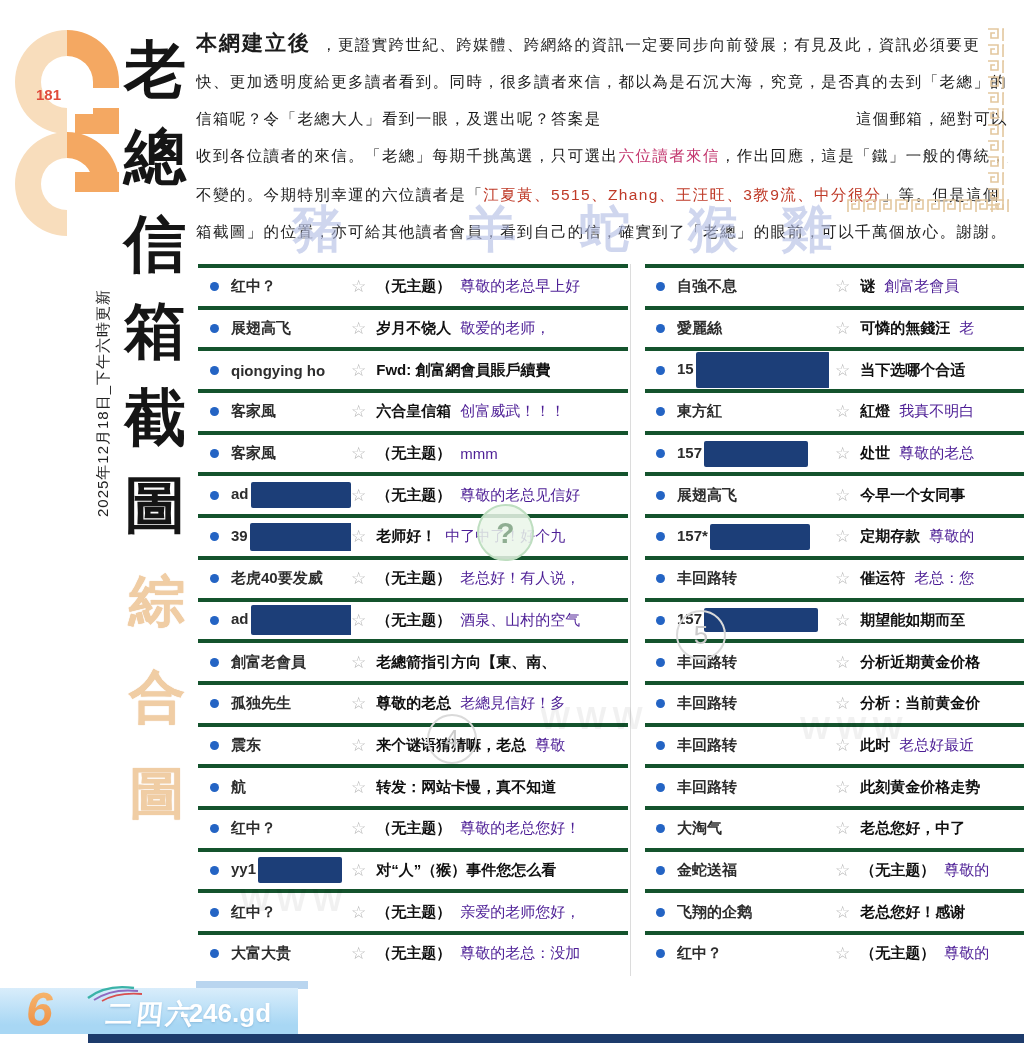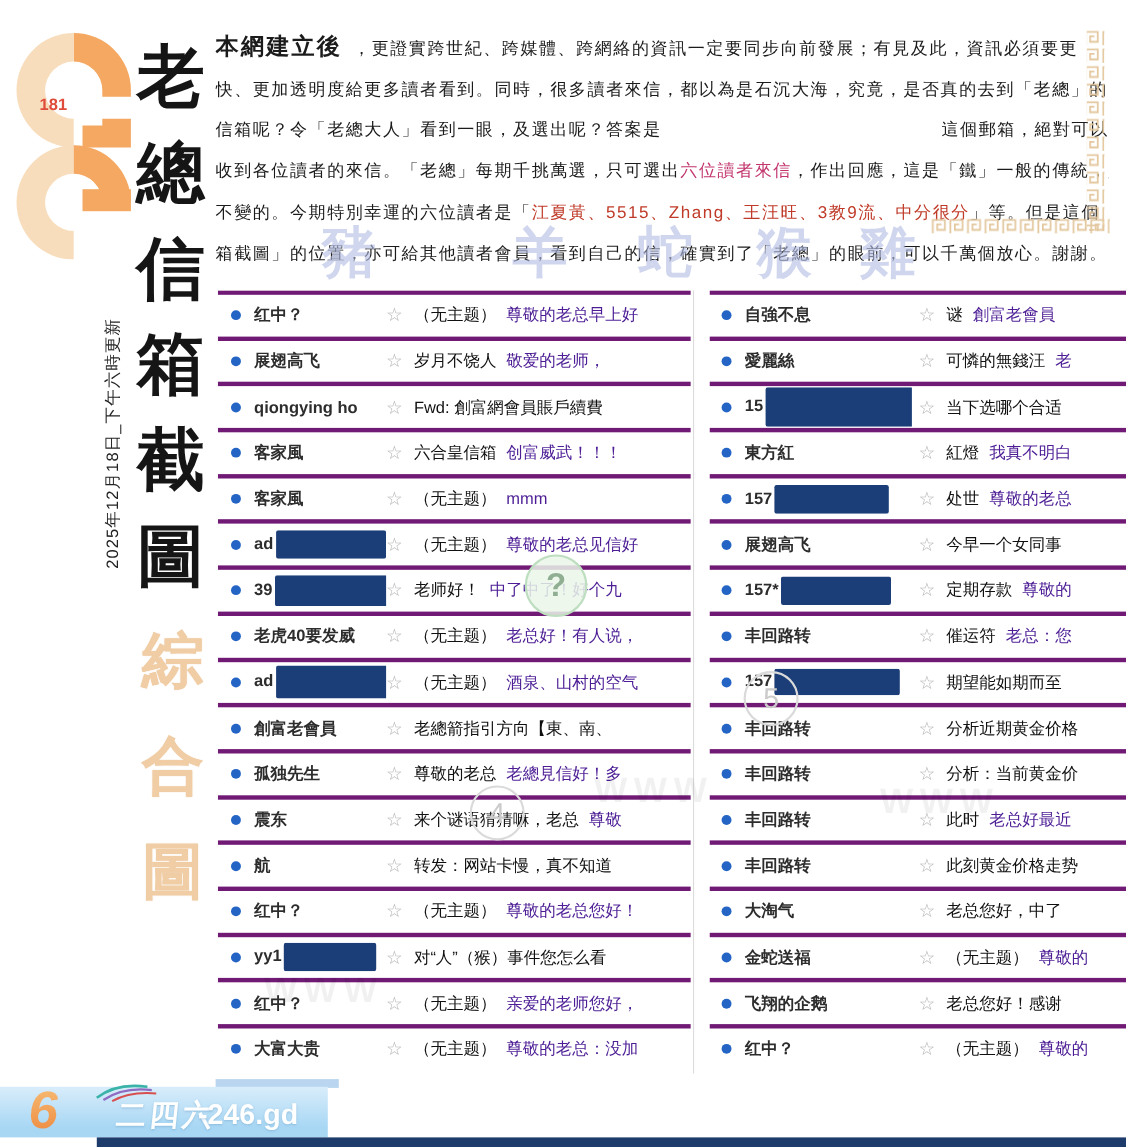--- a/index.html
+++ b/index.html
@@ -25,31 +25,31 @@
   .red-b{color:#bf3a28;}
   
   .zo{position:absolute;top:196px;font-family:"DejaVu Serif","Liberation Serif",serif;font-weight:bold;
       font-size:50px;color:#b3bde4;opacity:.62;}
   
   .meander{position:absolute;}
   
   .mail-col{position:absolute;overflow:hidden;background:#fff;}
   #col-left{left:198px;top:264px;width:430px;height:712px;}
   #col-right{left:645px;top:264px;width:379px;height:732px;}
-  .mrow{box-sizing:border-box;height:41.7px;border-top:4px solid #701a75;display:flex;align-items:center;
+  .mrow{box-sizing:border-box;height:41.7px;border-top:4px solid #14532d;display:flex;align-items:center;
         white-space:nowrap;overflow:hidden;background:#fff;}
   .dot{flex:0 0 9px;width:9px;height:9px;border-radius:50%;background:#2464c4;margin-right:12px;}
   #col-left .dot{margin-left:12px;}
   #col-right .dot{margin-left:11px;}
   .mname{font-weight:bold;font-size:15px;color:#2d2d2d;overflow:hidden;flex:none;}
   #col-left .mname{width:120px;}
   #col-right .mname{width:152px;margin-right:6px;}
   .redact{display:inline-block;vertical-align:middle;background:#1c3e78;border-radius:2px;margin-left:2px;}
   .star{flex:none;color:#b5b5b5;font-size:17px;margin-right:10px;}
-  .msub{font-weight:normal;font-size:15px;color:#101010;flex:none;}
+  .msub{font-weight:bold;font-size:15px;color:#101010;flex:none;}
   .mprev{font-size:15px;color:#4c1d95;margin-left:9px;flex:none;}
   #col-divider{position:absolute;left:630px;top:264px;width:1px;height:712px;background:#dcdcdc;}
   
   .circ-num{position:absolute;width:46px;height:46px;border:2px solid #dadada;border-radius:50%;
         color:#cbcbcb;font-size:26px;display:flex;align-items:center;justify-content:center;z-index:3;}
   #q-badge{position:absolute;left:477px;top:504px;width:53px;height:53px;border-radius:50%;z-index:4;
         background:rgba(234,246,233,.85);border:2px solid #bedec0;display:flex;align-items:center;
         justify-content:center;font-size:30px;font-weight:bold;color:#8fae92;}
   .ghost{position:absolute;font-weight:bold;color:#000;opacity:.05;font-size:32px;letter-spacing:6px;z-index:2;}
   #partial-redact{position:absolute;left:196px;top:981px;width:112px;height:8px;background:#b9d5ef;}

